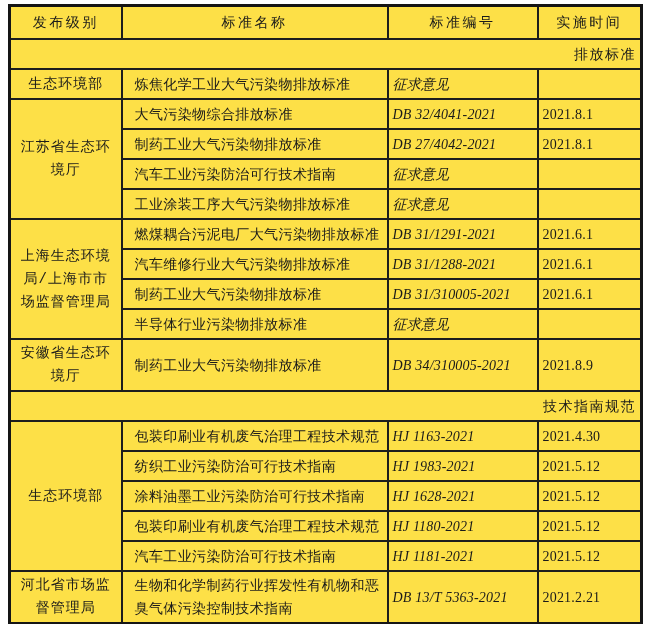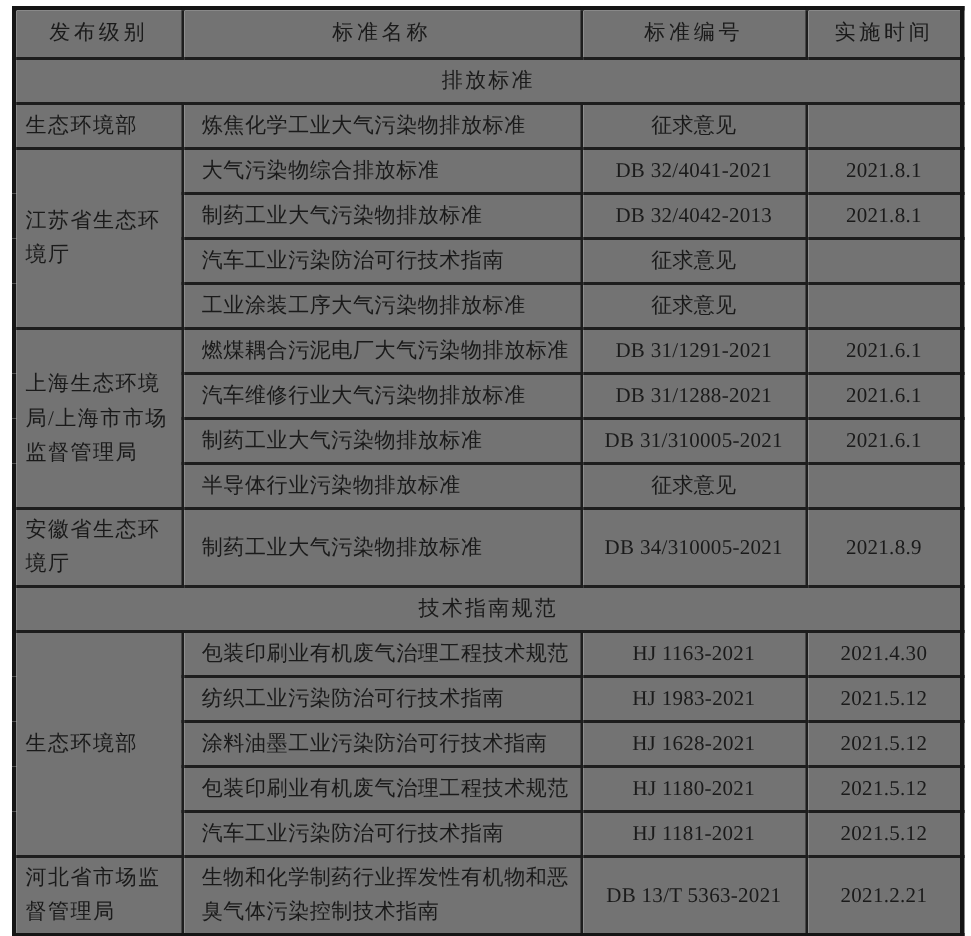--- a/index.html
+++ b/index.html
@@ -26,54 +26,56 @@
     table-layout: fixed;
     width: 632px;
     border: 3px solid #151515;
   }
   th, td {
     border: 2px solid #1d1d1d;
     font-size: 14px;
     font-weight: normal;
     padding: 2px 4px;
     line-height: 23px;
-    background: #737373;
+    background: #fde047;
     overflow: hidden;
   }
   thead th {
     height: 27px;
     text-align: center;
     letter-spacing: 2.5px;
   }
   tr.section-row td {
     height: 24px;
-    text-align: center;
+    text-align: right;
     letter-spacing: 1.5px;
   }
   tbody tr.data-row {
     height: 30px;
   }
   td.agency-cell {
+    text-align: center;
     letter-spacing: 1px;
     vertical-align: middle;
     padding: 2px 6px;
+    font-family: Liberation Mono, monospace;
   }
   td.name-cell {
     text-align: left;
     padding-left: 12px;
     padding-right: 6px;
     letter-spacing: 0.4px;
     margin-left: 28px;
   }
   td.number-cell {
-    text-align: center;
+    text-align: left;
     letter-spacing: 0.2px;
+    font-style: italic;
   }
   td.date-cell {
-    text-align: center;
     letter-spacing: 0.2px;
   }
 </style>
 </head>
 <body>
 
 <div class="page">
   <table class="standards">
     <colgroup>
       <col style="width:112px">
@@ -100,21 +102,21 @@
           <td class="date-cell"></td>
         </tr>
         <tr class="data-row">
           <td class="agency-cell" rowspan="4">江苏省生态环境厅</td>
           <td class="name-cell">大气污染物综合排放标准</td>
           <td class="number-cell">DB 32/4041-2021</td>
           <td class="date-cell">2021.8.1</td>
         </tr>
         <tr class="data-row">
           <td class="name-cell">制药工业大气污染物排放标准</td>
-          <td class="number-cell">DB 32/4042-2013</td>
+          <td class="number-cell">DB 27/4042-2021</td>
           <td class="date-cell">2021.8.1</td>
         </tr>
         <tr class="data-row">
           <td class="name-cell">汽车工业污染防治可行技术指南</td>
           <td class="number-cell">征求意见</td>
           <td class="date-cell"></td>
         </tr>
         <tr class="data-row">
           <td class="name-cell">工业涂装工序大气污染物排放标准</td>
           <td class="number-cell">征求意见</td>

